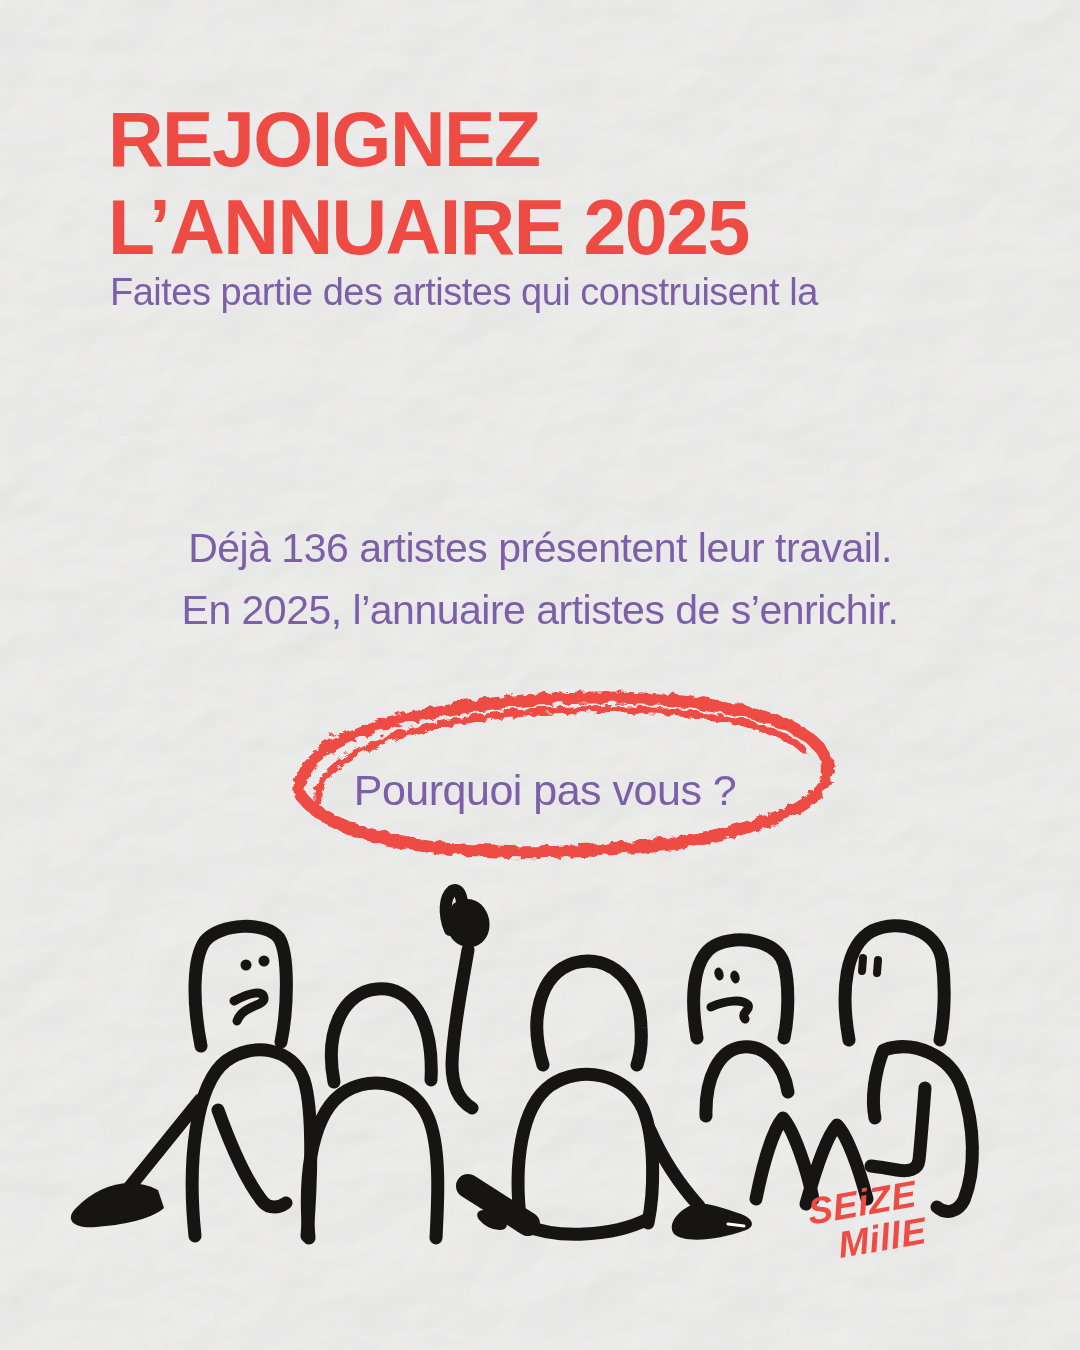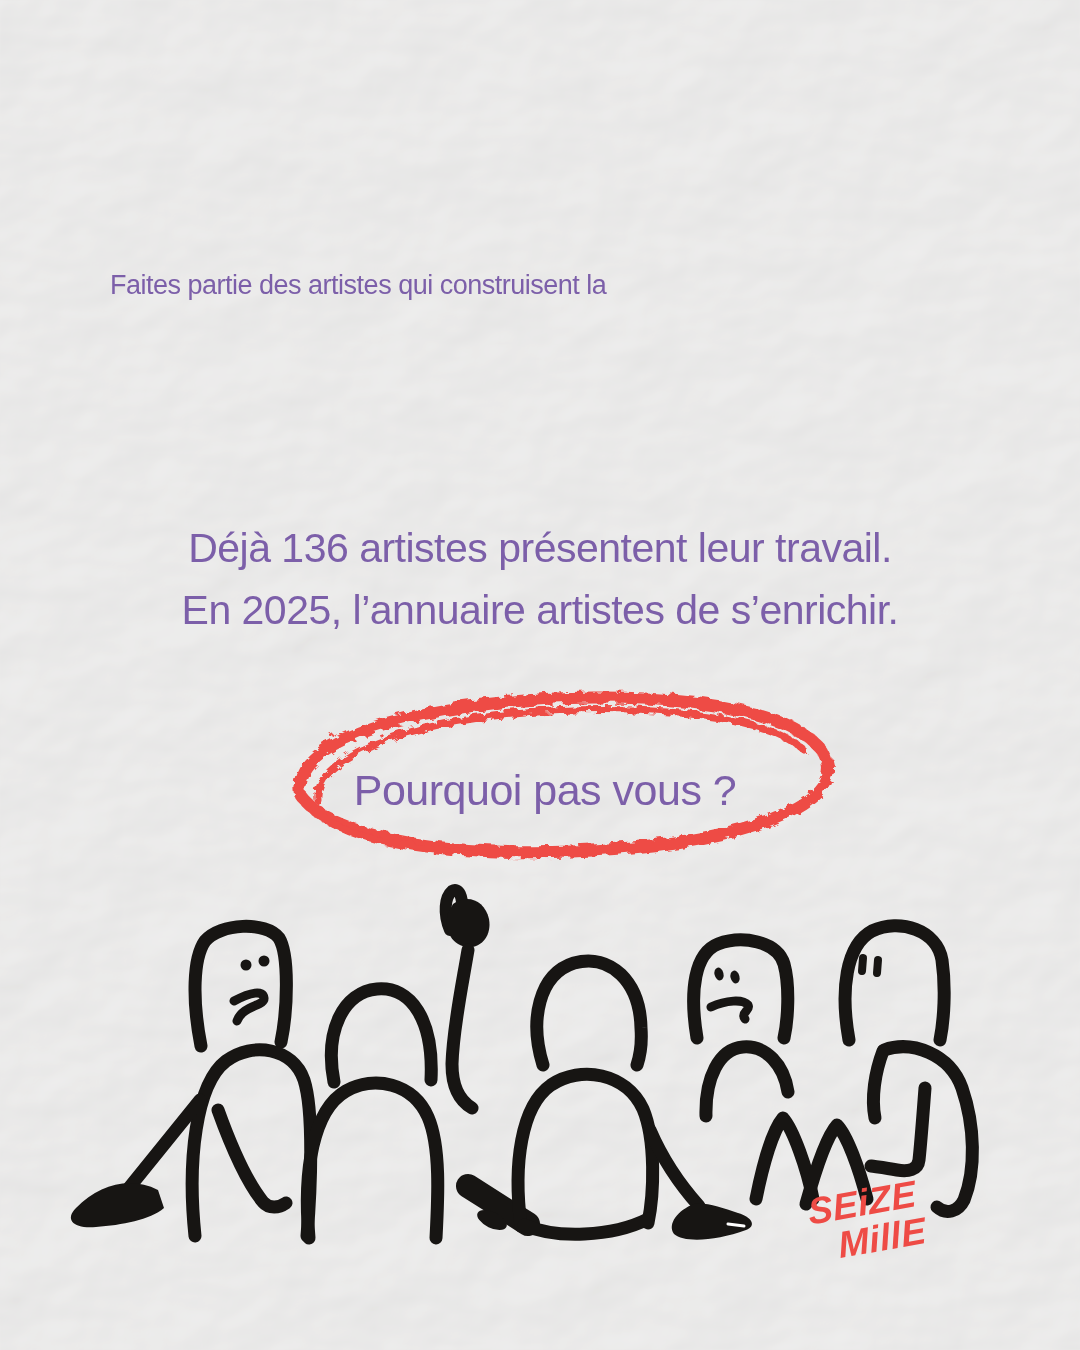--- a/index.html
+++ b/index.html
@@ -22,21 +22,21 @@
 
   .title{
     left:108px;top:96px;width:900px;
     color:var(--red);
     font-size:77px;font-weight:700;
     letter-spacing:-1.5px;line-height:1.14;
   }
   .subtitle{
     left:110px;top:266px;width:920px;
     color:var(--purple);
-    font-size:27px;font-weight:400;
+    font-size:38px;font-weight:400;
     letter-spacing:-0.5px;line-height:1.42;
   }
   .stats{
     left:0;top:518px;width:1080px;
     text-align:center;
     color:var(--purple);
     font-size:41px;letter-spacing:-0.5px;line-height:1.5;
   }
   .cta-wrap{left:0;top:0;width:1080px;height:1350px;pointer-events:none;padding-left:44px;}
   .cta-circle{position:absolute;left:268px;top:672px;width:584px;height:202px;color:var(--red);}
@@ -68,20 +68,22 @@
     <filter id="crumple" x="0" y="0" width="100%" height="100%">
       <feTurbulence type="fractalNoise" baseFrequency="0.012 0.016" numOctaves="3" seed="11" result="n"></feTurbulence>
       <feDiffuseLighting in="n" lighting-color="#f6f5f4" surfaceScale="2.4" diffuseConstant="1.05">
         <feDistantLight azimuth="230" elevation="58"></feDistantLight>
       </feDiffuseLighting>
     </filter>
     <rect width="1080" height="1350" filter="url(#crumple)"></rect>
   </svg>
 
   <div class="layer title">
+    <div>REJOIGNEZ</div>
+    <div>L’ANNUAIRE 2025</div>
   </div>
 
   <div class="layer subtitle">
     <div>Faites partie des artistes qui construisent la</div>
   </div>
 
   <div class="layer stats">
     <div>Déjà 136 artistes présentent leur travail.</div>
     <div>En 2025, l’annuaire artistes de s’enrichir.</div>
   </div>

